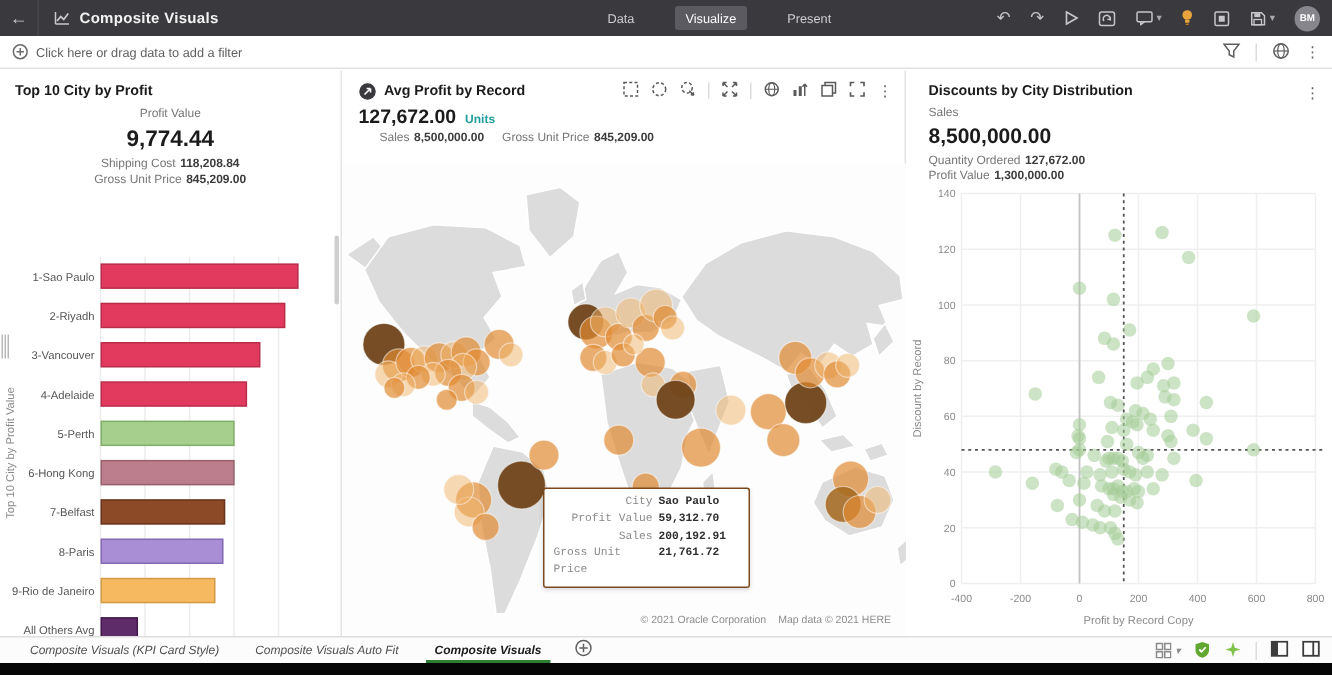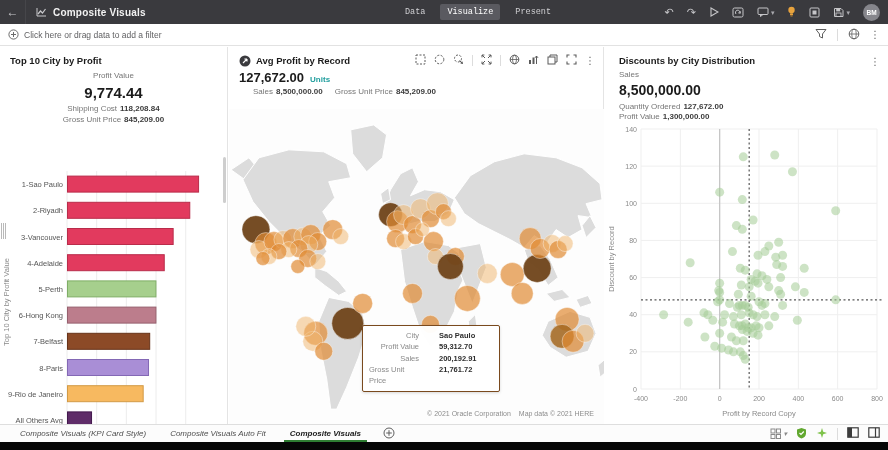--- a/index.html
+++ b/index.html
@@ -5,21 +5,21 @@
   *{margin:0;padding:0;box-sizing:border-box;}
   html,body{width:888px;height:450px;overflow:hidden;}
   body{font-family:"Liberation Sans",sans-serif;background:#000;position:relative;font-size:9px;color:#333;}
   .app{position:absolute;top:0;left:0;width:888px;height:442px;background:#fff;}
 
   
   .topbar{position:absolute;top:0;left:0;width:100%;height:24px;background:#3a3a3e;display:flex;align-items:center;color:#d9d9dc;}
   .tb-back{width:26px;height:24px;display:flex;align-items:center;justify-content:center;color:#c9c9cc;font-size:12px;cursor:pointer;border-right:1px solid #46464a;}
   .tb-title-icon{margin:0 6px 0 10px;display:flex;align-items:center;}
   .tb-title{font-size:10px;font-weight:bold;color:#f2f2f2;letter-spacing:.2px;}
-  .tb-tabs{position:absolute;left:398px;display:flex;gap:8px;align-items:center;height:24px;font-family:Liberation Mono, monospace;}
+  .tb-tabs{position:absolute;left:398px;display:flex;gap:20px;align-items:center;height:24px;}
   .tb-tab{padding:3px 7px;font-size:8.5px;color:#cfcfd2;border-radius:2px;cursor:pointer;}
   .tb-tab.active{background:#5a5a60;color:#fff;text-align:center;}
   .tb-actions{position:absolute;right:8px;display:flex;align-items:center;gap:13px;height:24px;}
   .tb-ic{display:flex;align-items:center;gap:2px;color:#c6c6c9;font-size:11px;cursor:pointer;line-height:1;}
   .tb-ic svg{display:block;}
   .caret{font-size:7px;color:#a9a9ae;}
   .avatar{width:17px;height:17px;border-radius:50%;background:#86868c;color:#fff;font-size:6.5px;font-weight:bold;display:flex;align-items:center;justify-content:center;}
 
   
   .filterbar{position:absolute;top:24px;left:0;width:100%;height:22px;background:#fff;border-bottom:1px solid #e2e2e2;display:flex;align-items:center;padding:0 8px;}
@@ -58,21 +58,21 @@
   .mp-kpi{padding:3px 0 0 10px;}
   .mp-kpi-row{display:flex;align-items:baseline;gap:6px;}
   .mp-big{font-size:13px;font-weight:bold;color:#1b1b1b;}
   .mp-units{font-size:8px;font-weight:bold;}
   .mp-sub{font-size:8px;color:#767676;margin-top:2px;margin-left:14px;}
   .mp-sub b{color:#3c3c3c;margin:0 12px 0 3px;}
   .map-wrap{position:absolute;left:0;top:62px;width:375px;height:315px;overflow:hidden;background:#fdfdfd;}
   .map-attr{position:absolute;right:10px;bottom:7px;font-size:7px;color:#8d8d8d;}
   .map-attr span{margin-left:8px;}
   .tooltip{position:absolute;left:133px;top:216px;width:138px;background:rgba(255,255,255,.96);border:1.5px solid #7a4a1e;border-radius:2px;padding:4px 8px 5px 6px;box-shadow:0 1px 3px rgba(0,0,0,.15);}
-  .tt-row{display:flex;justify-content:flex-end;gap:20px;font-size:7.5px;line-height:1.5;}
+  .tt-row{display:flex;justify-content:flex-end;gap:4px;font-size:7.5px;line-height:1.5;font-family:Liberation Mono, monospace;}
   .tt-label{color:#8a8a8a;}
   .tt-value{font-weight:bold;color:#2e2e2e;min-width:52px;}
 
   
   .rp-kpi{padding:4px 0 0 14px;line-height:1.3;}
   .rp-label{font-size:8px;color:#767676;}
   .rp-big{font-size:14px;font-weight:bold;color:#1b1b1b;margin:1px 0 2px;}
   .rp-sub{font-size:8px;color:#767676;}
   .rp-sub b{color:#3c3c3c;font-weight:bold;margin-left:3px;}
   #scatter-svg{position:absolute;left:0;top:74px;}

